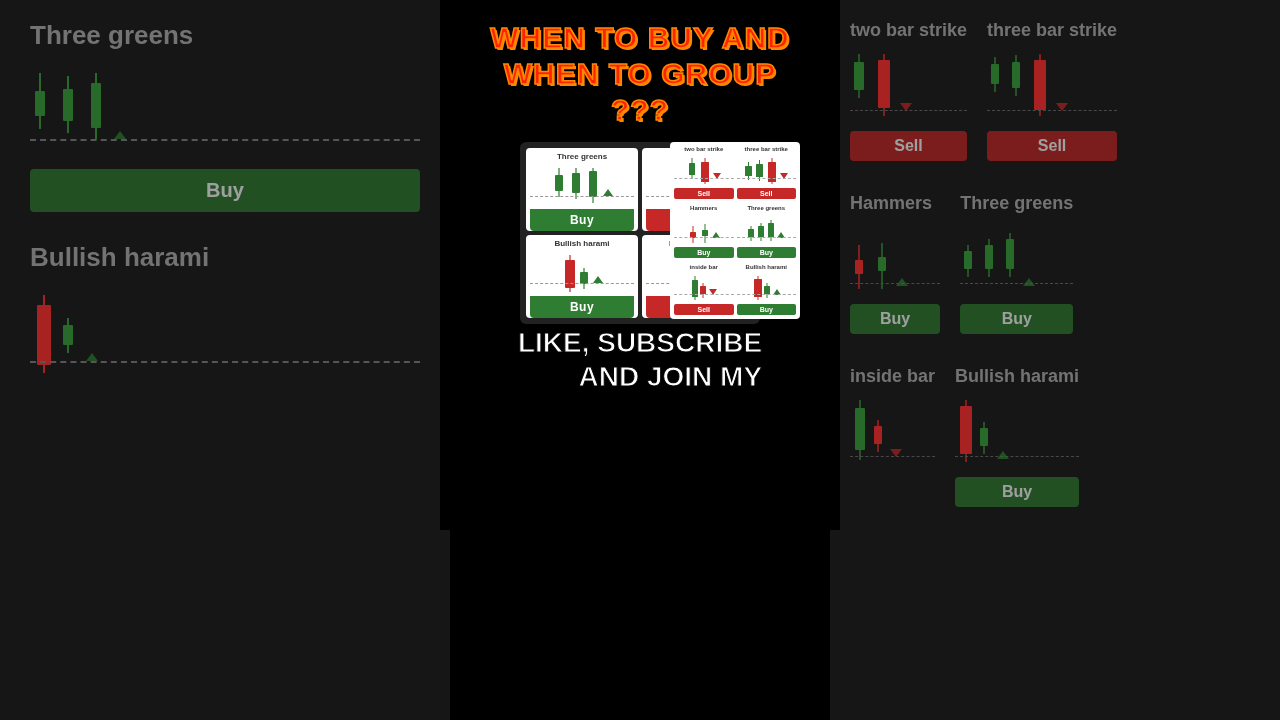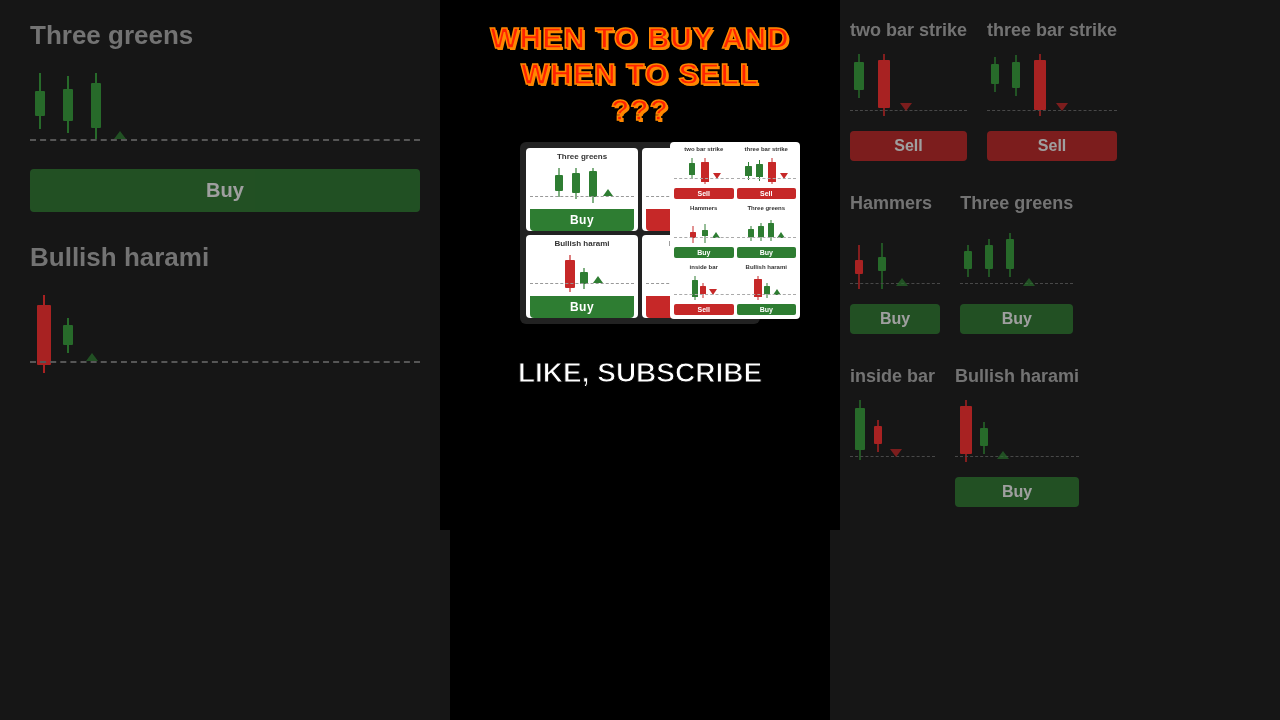--- a/index.html
+++ b/index.html
@@ -148,21 +148,21 @@
       color: #fff;
       border-radius: 0 0 4px 4px;
       margin-top: 2px;
       letter-spacing: 0.5px;
     }
     .btn-buy { background: #2e7d32; }
     .btn-sell { background: #c62828; }
 
     
     .bottom-text {
-      margin-top: 32px;
+      margin-top: 2px;
       text-align: right;
       font-size: 28px;
       font-weight: 900;
       font-family: 'Arial Black', Arial, sans-serif;
       color: #fff;
       -webkit-text-stroke: 1px #000;
       line-height: 1.2;
       text-transform: uppercase;
     }
 
@@ -447,21 +447,21 @@
         <div class="bg-buy-btn-sm">Buy</div>
       </div>
     </div>
   </div>
 </div>
 
 <div class="center-panel">
 
   <div class="main-title">
     <span>WHEN TO BUY AND</span><br>
-    <span>WHEN TO SELL</span><br>
+    <span>WHEN TO GROUP</span><br>
     <span>???</span>
   </div>
 
 
   <div style="position:relative; width:100%; display:flex; justify-content:center;">
     <div class="card-grid">
 
       <div class="pattern-card">
         <div class="pattern-card-title">Three greens</div>
         <div class="candle-area">
@@ -659,15 +659,15 @@
           </svg>
         <div style="width:0;height:0;border-left:4px solid transparent;border-right:4px solid transparent;border-bottom:6px solid #2e7d32;margin-bottom:6px;"></div>
       </div>
       <div style="background:#c62828;color:#fff;font-size:7px;font-weight:900;text-align:center;padding:2px;border-radius:2px;">Sell</div>
       <div style="background:#2e7d32;color:#fff;font-size:7px;font-weight:900;text-align:center;padding:2px;border-radius:2px;">Buy</div>
     </div>
   </div>
 
   <div class="bottom-text">
     <span>LIKE, SUBSCRIBE</span><br>
-    <br>
+    <span>AND JOIN MY</span><br>
   </div>
 </div>
 
 </body></html>

